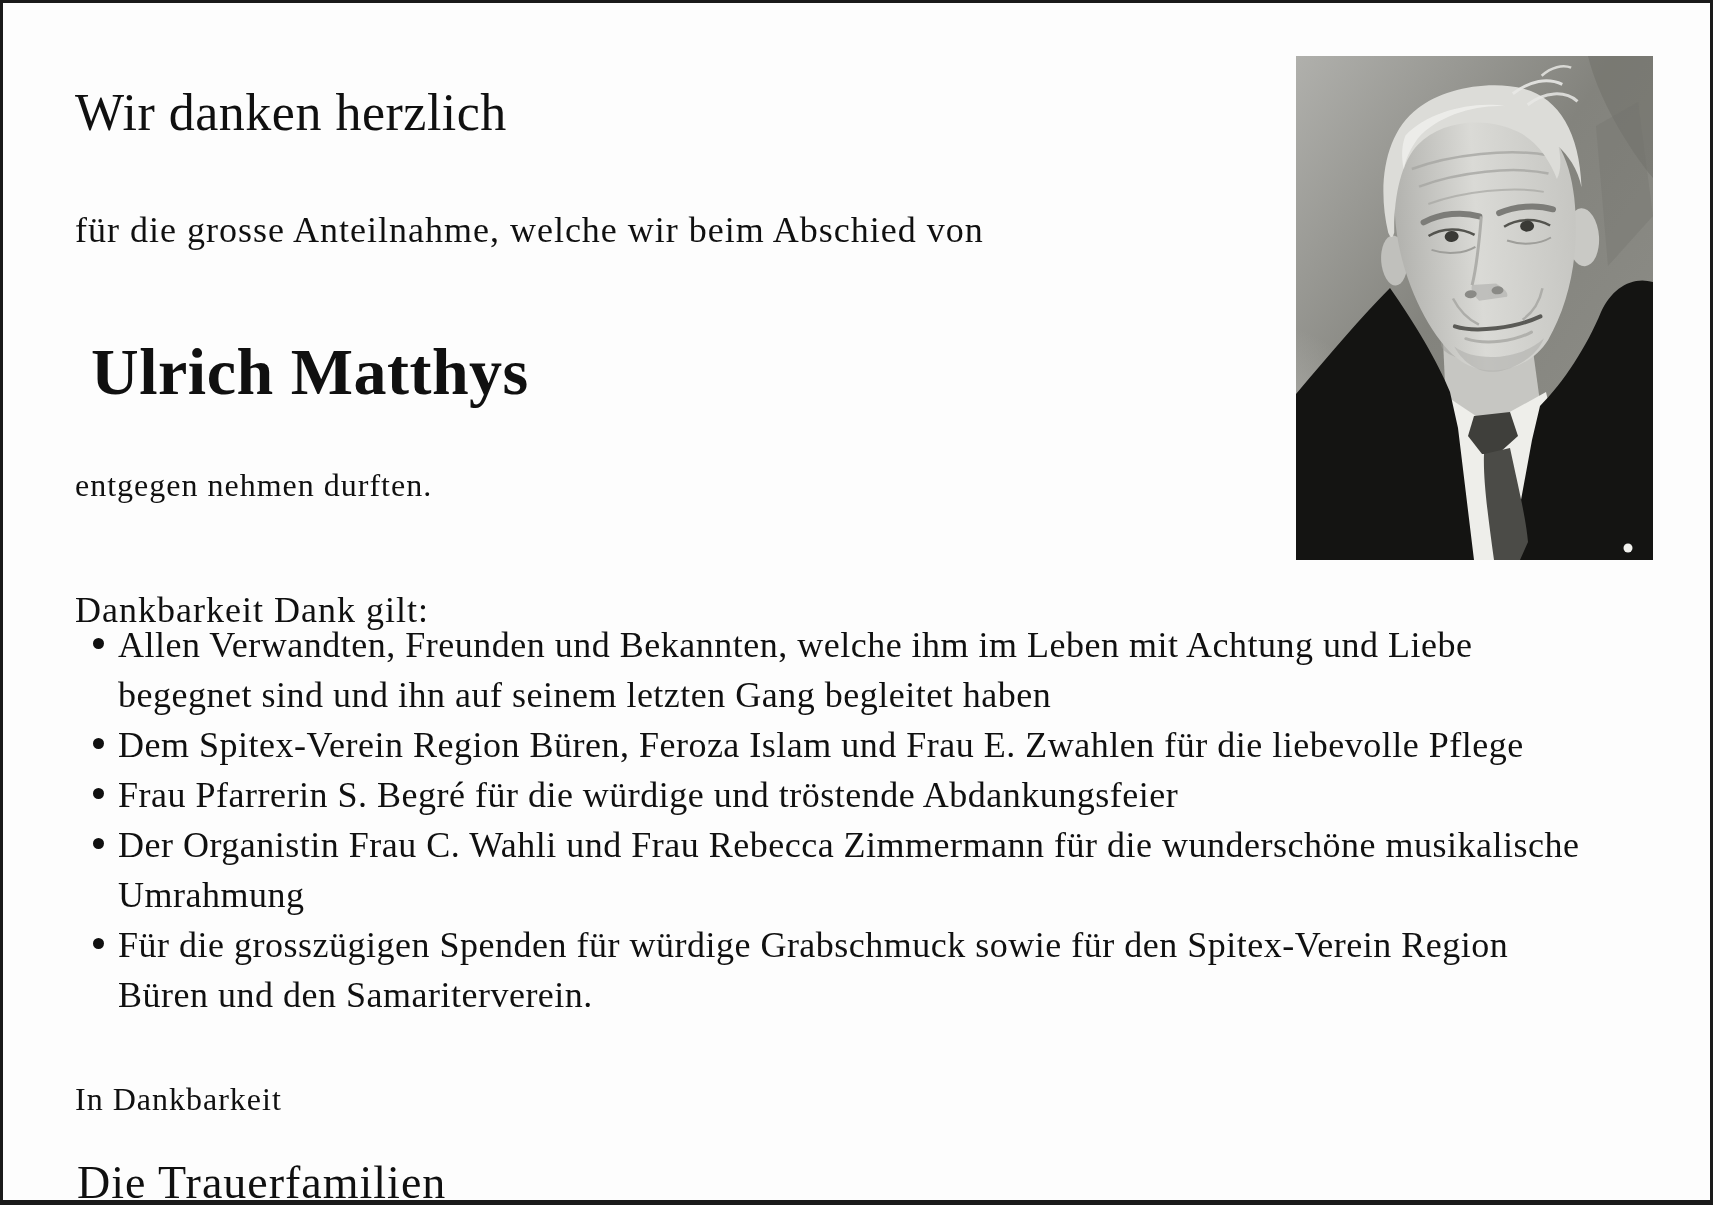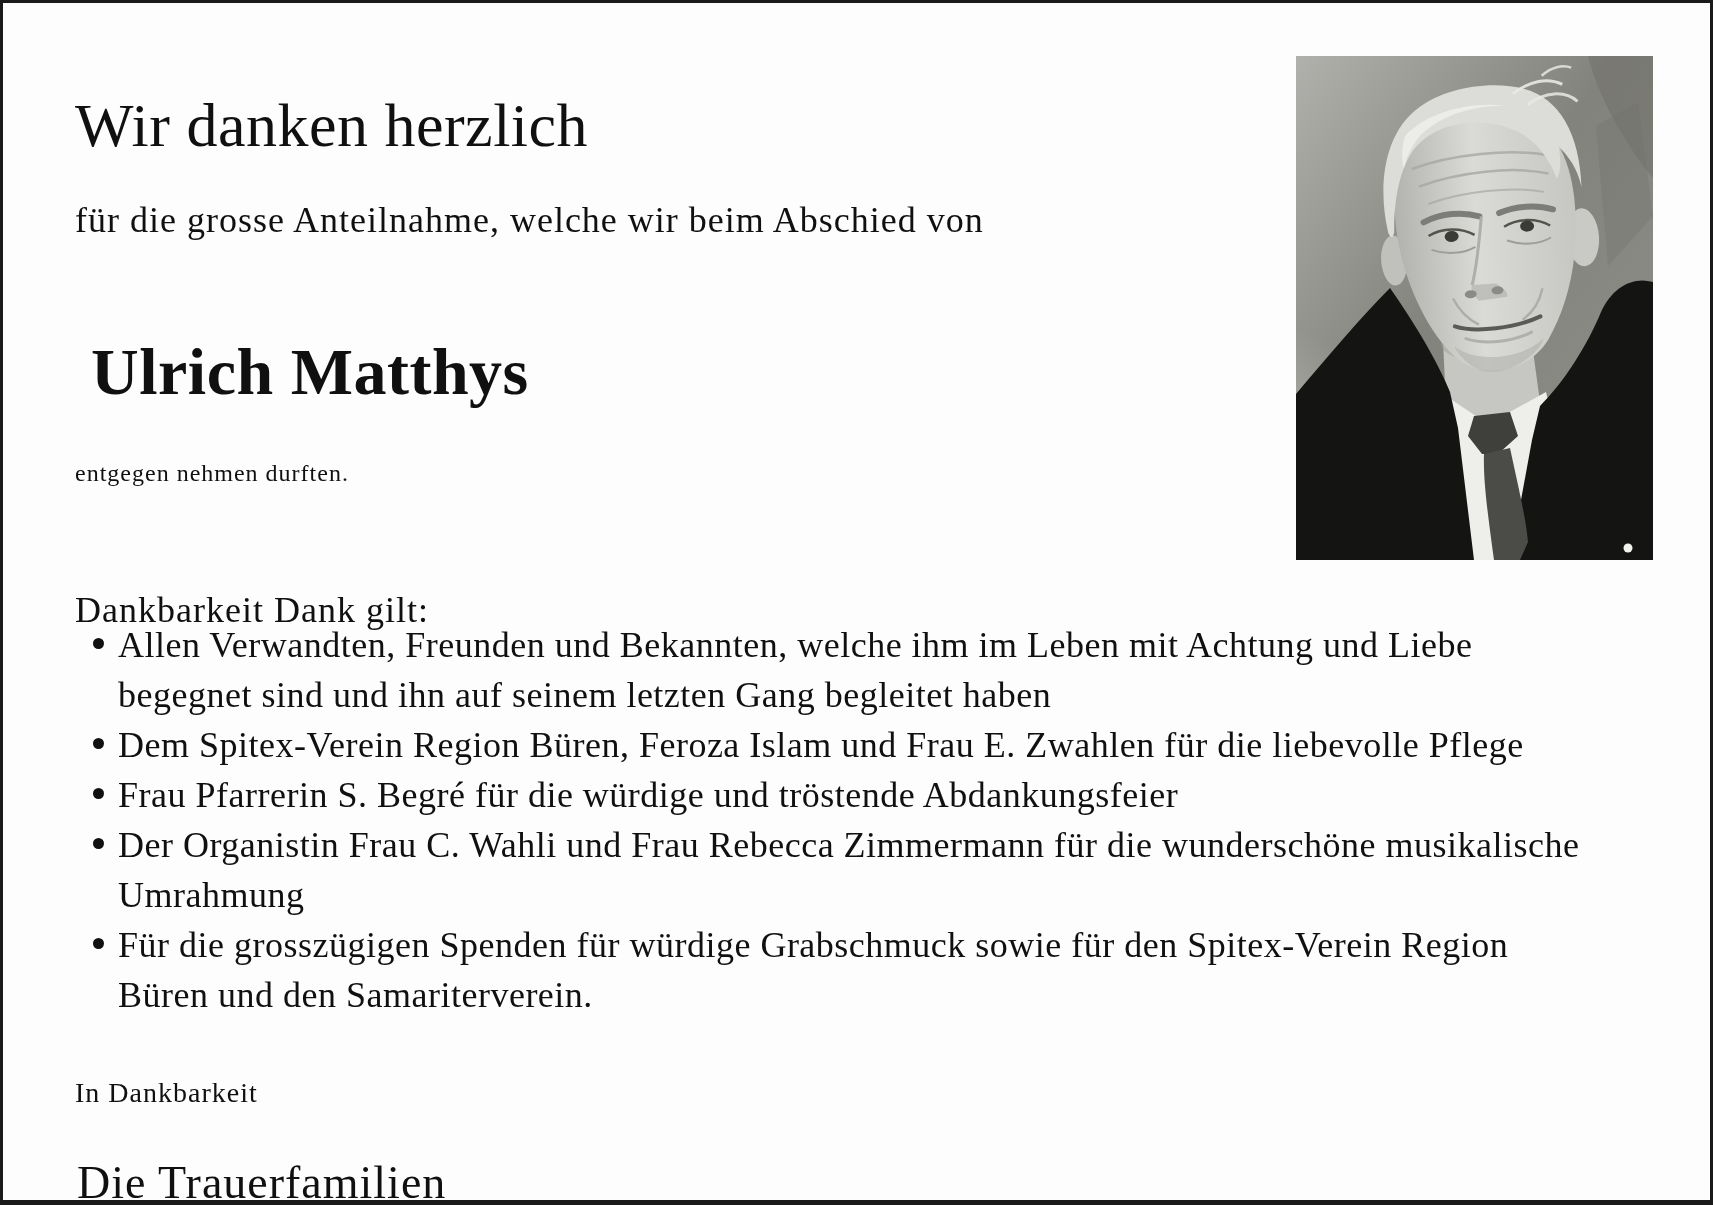--- a/index.html
+++ b/index.html
@@ -16,39 +16,39 @@
     border: 3px solid #1a1a1a;
     border-bottom-width: 5px;
     overflow: hidden;
     font-family: "Liberation Serif", "DejaVu Serif", serif;
     color: #101010;
   }
   .abs { position: absolute; line-height: 1; white-space: nowrap; }
 
   .heading {
     left: 72px; top: 49px;
-    font-size: 62px;
+    font-size: 52px;
     font-weight: 400;
     letter-spacing: 0.5px;
   }
   .intro {
-    left: 72px; top: 164px;
+    left: 72px; top: 174px;
     font-size: 36px;
     letter-spacing: 1px;
     margin-top: 35px;
   }
   .deceased-name {
     left: 88px; top: 281px;
     font-size: 66px;
     font-weight: 700;
     letter-spacing: 0.5px;
   }
   .received {
     left: 72px; top: 434px;
-    font-size: 24px;
+    font-size: 32px;
     letter-spacing: 1px;
     text-align: right;
   }
   .thanks-label {
     left: 72px; top: 553px;
     font-size: 36px;
     letter-spacing: 1px;
   }
   .thanks-list {
     position: absolute;
@@ -68,21 +68,21 @@
   .bullet {
     position: absolute;
     left: 1px; top: 18px;
     width: 11px; height: 11px;
     border-radius: 50%;
     background: #101010;
   }
   .li-line { white-space: nowrap; }
   .closing-gratitude {
     left: 72px; top: 1048px;
-    font-size: 28px;
+    font-size: 32px;
     letter-spacing: 1px;
   }
   .closing-families {
     left: 74px; top: 1111px;
     font-size: 46px;
     letter-spacing: 1px;
   }
   .photo {
     position: absolute;
     left: 1293px; top: 53px;

